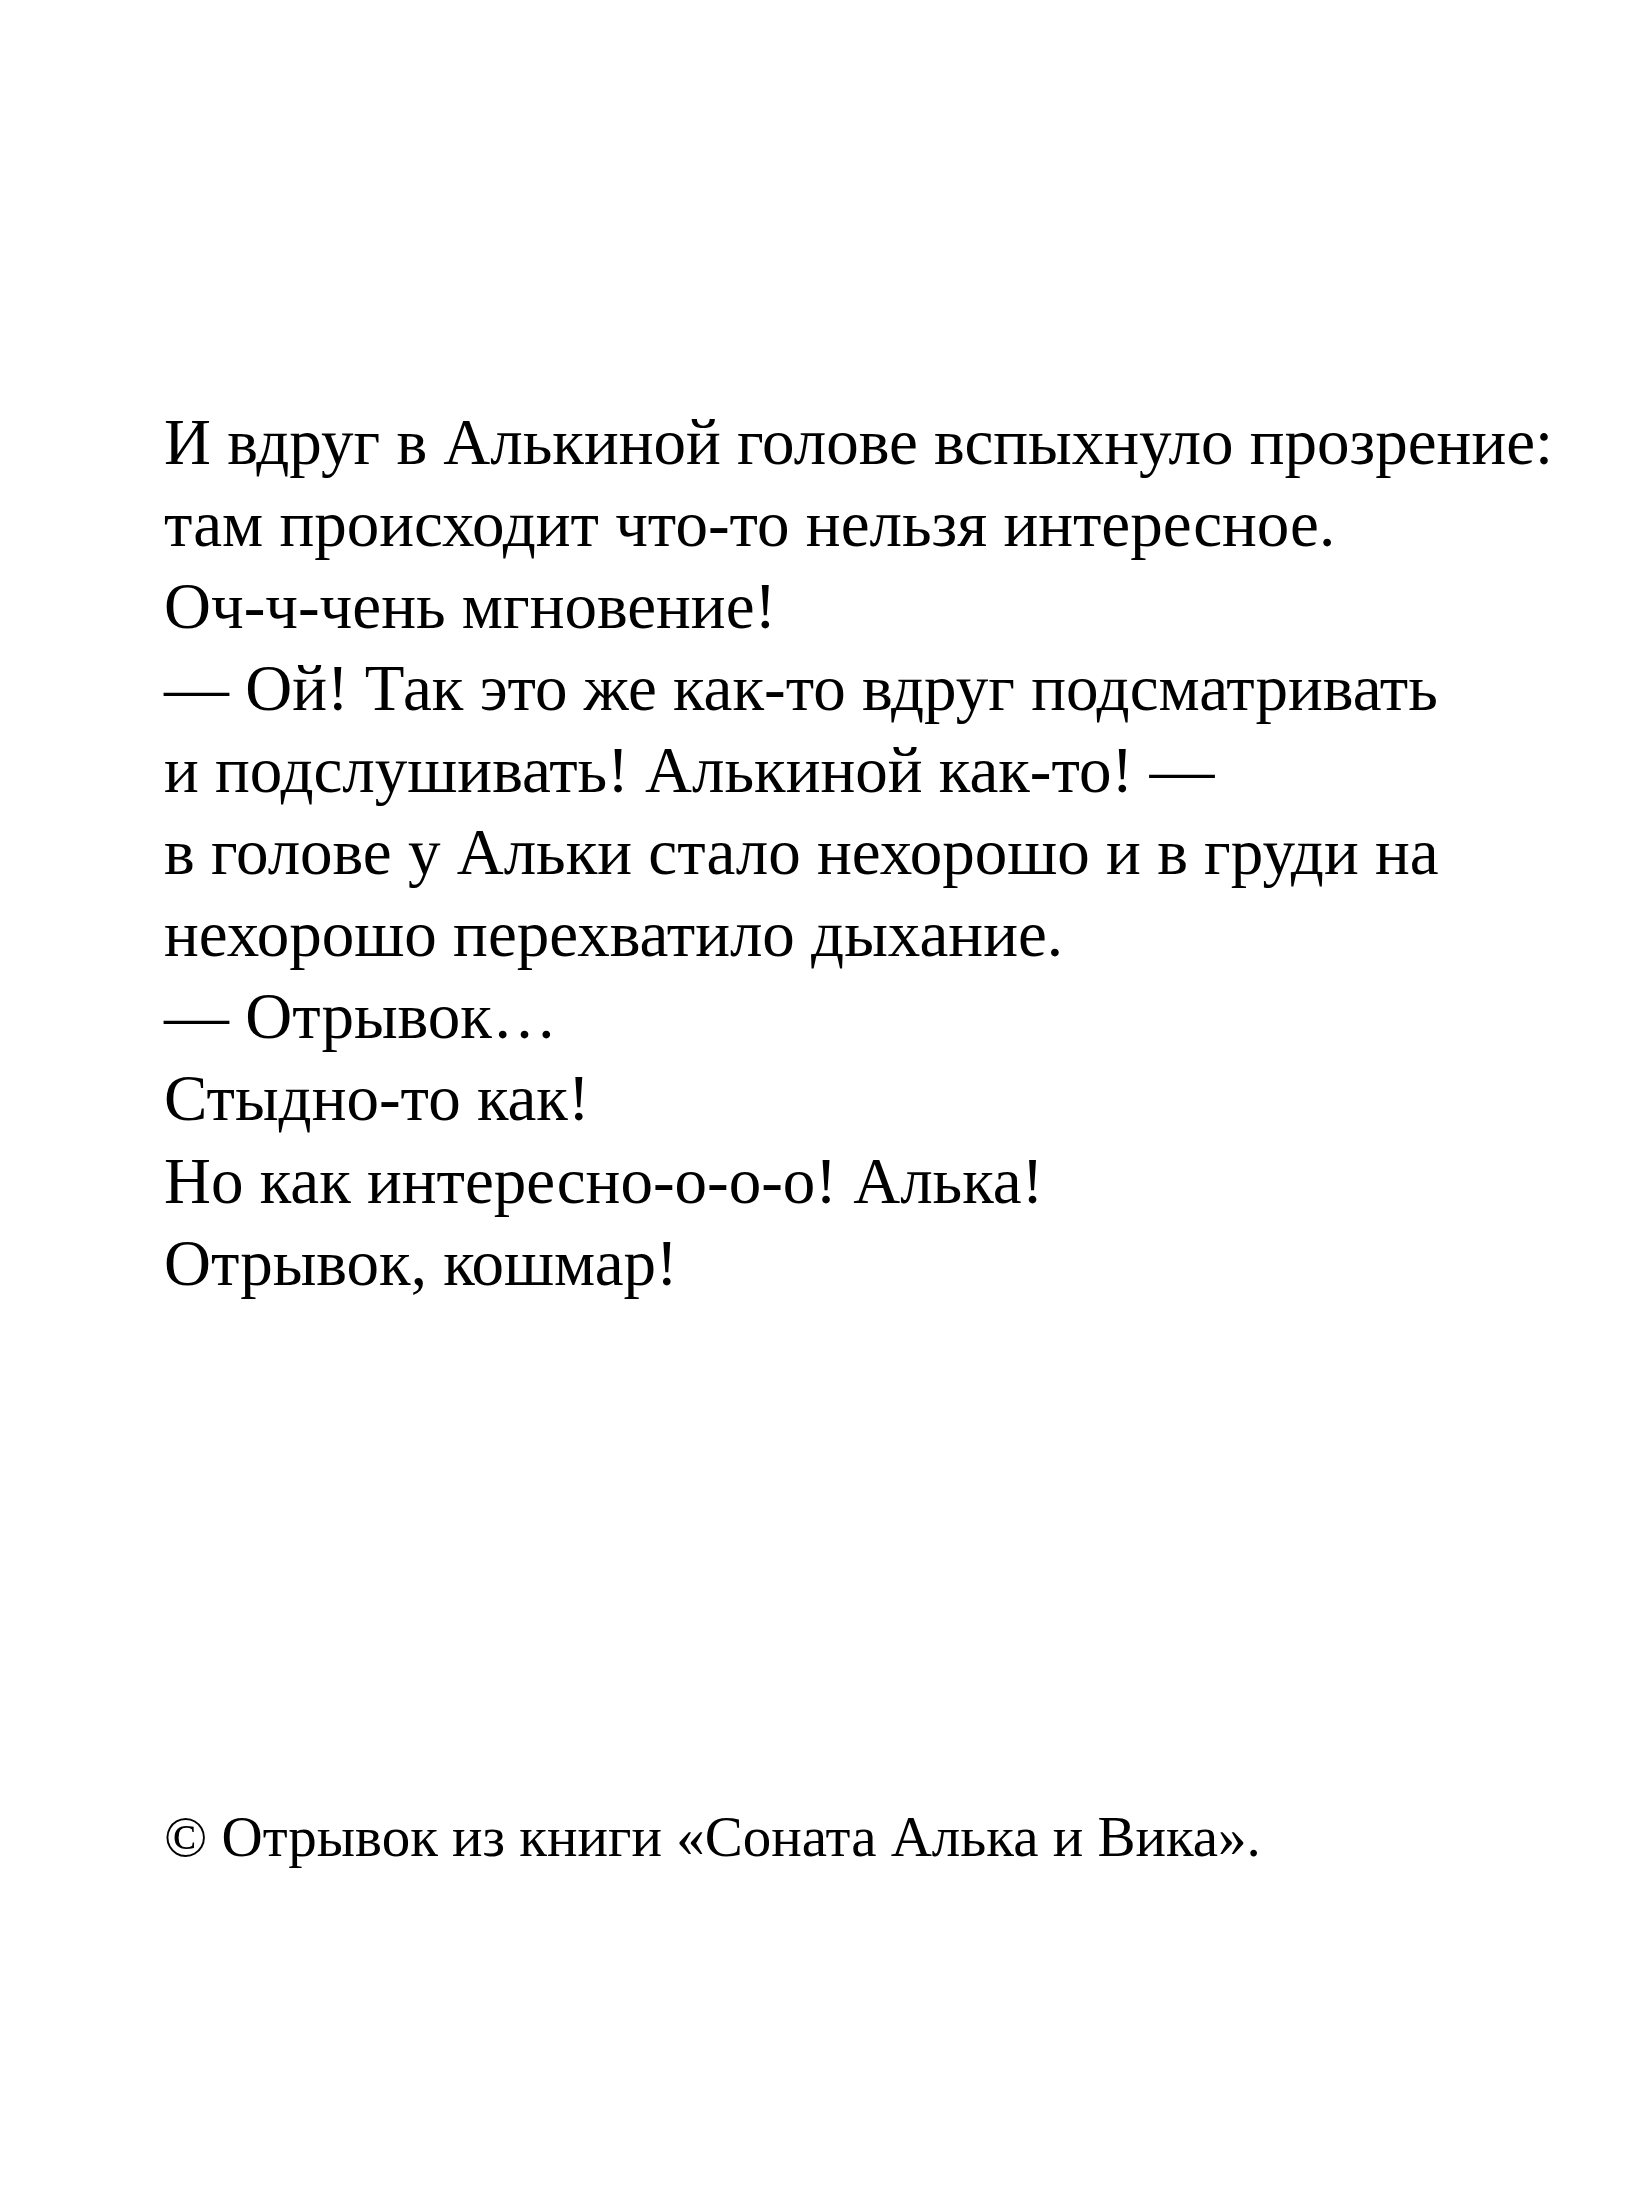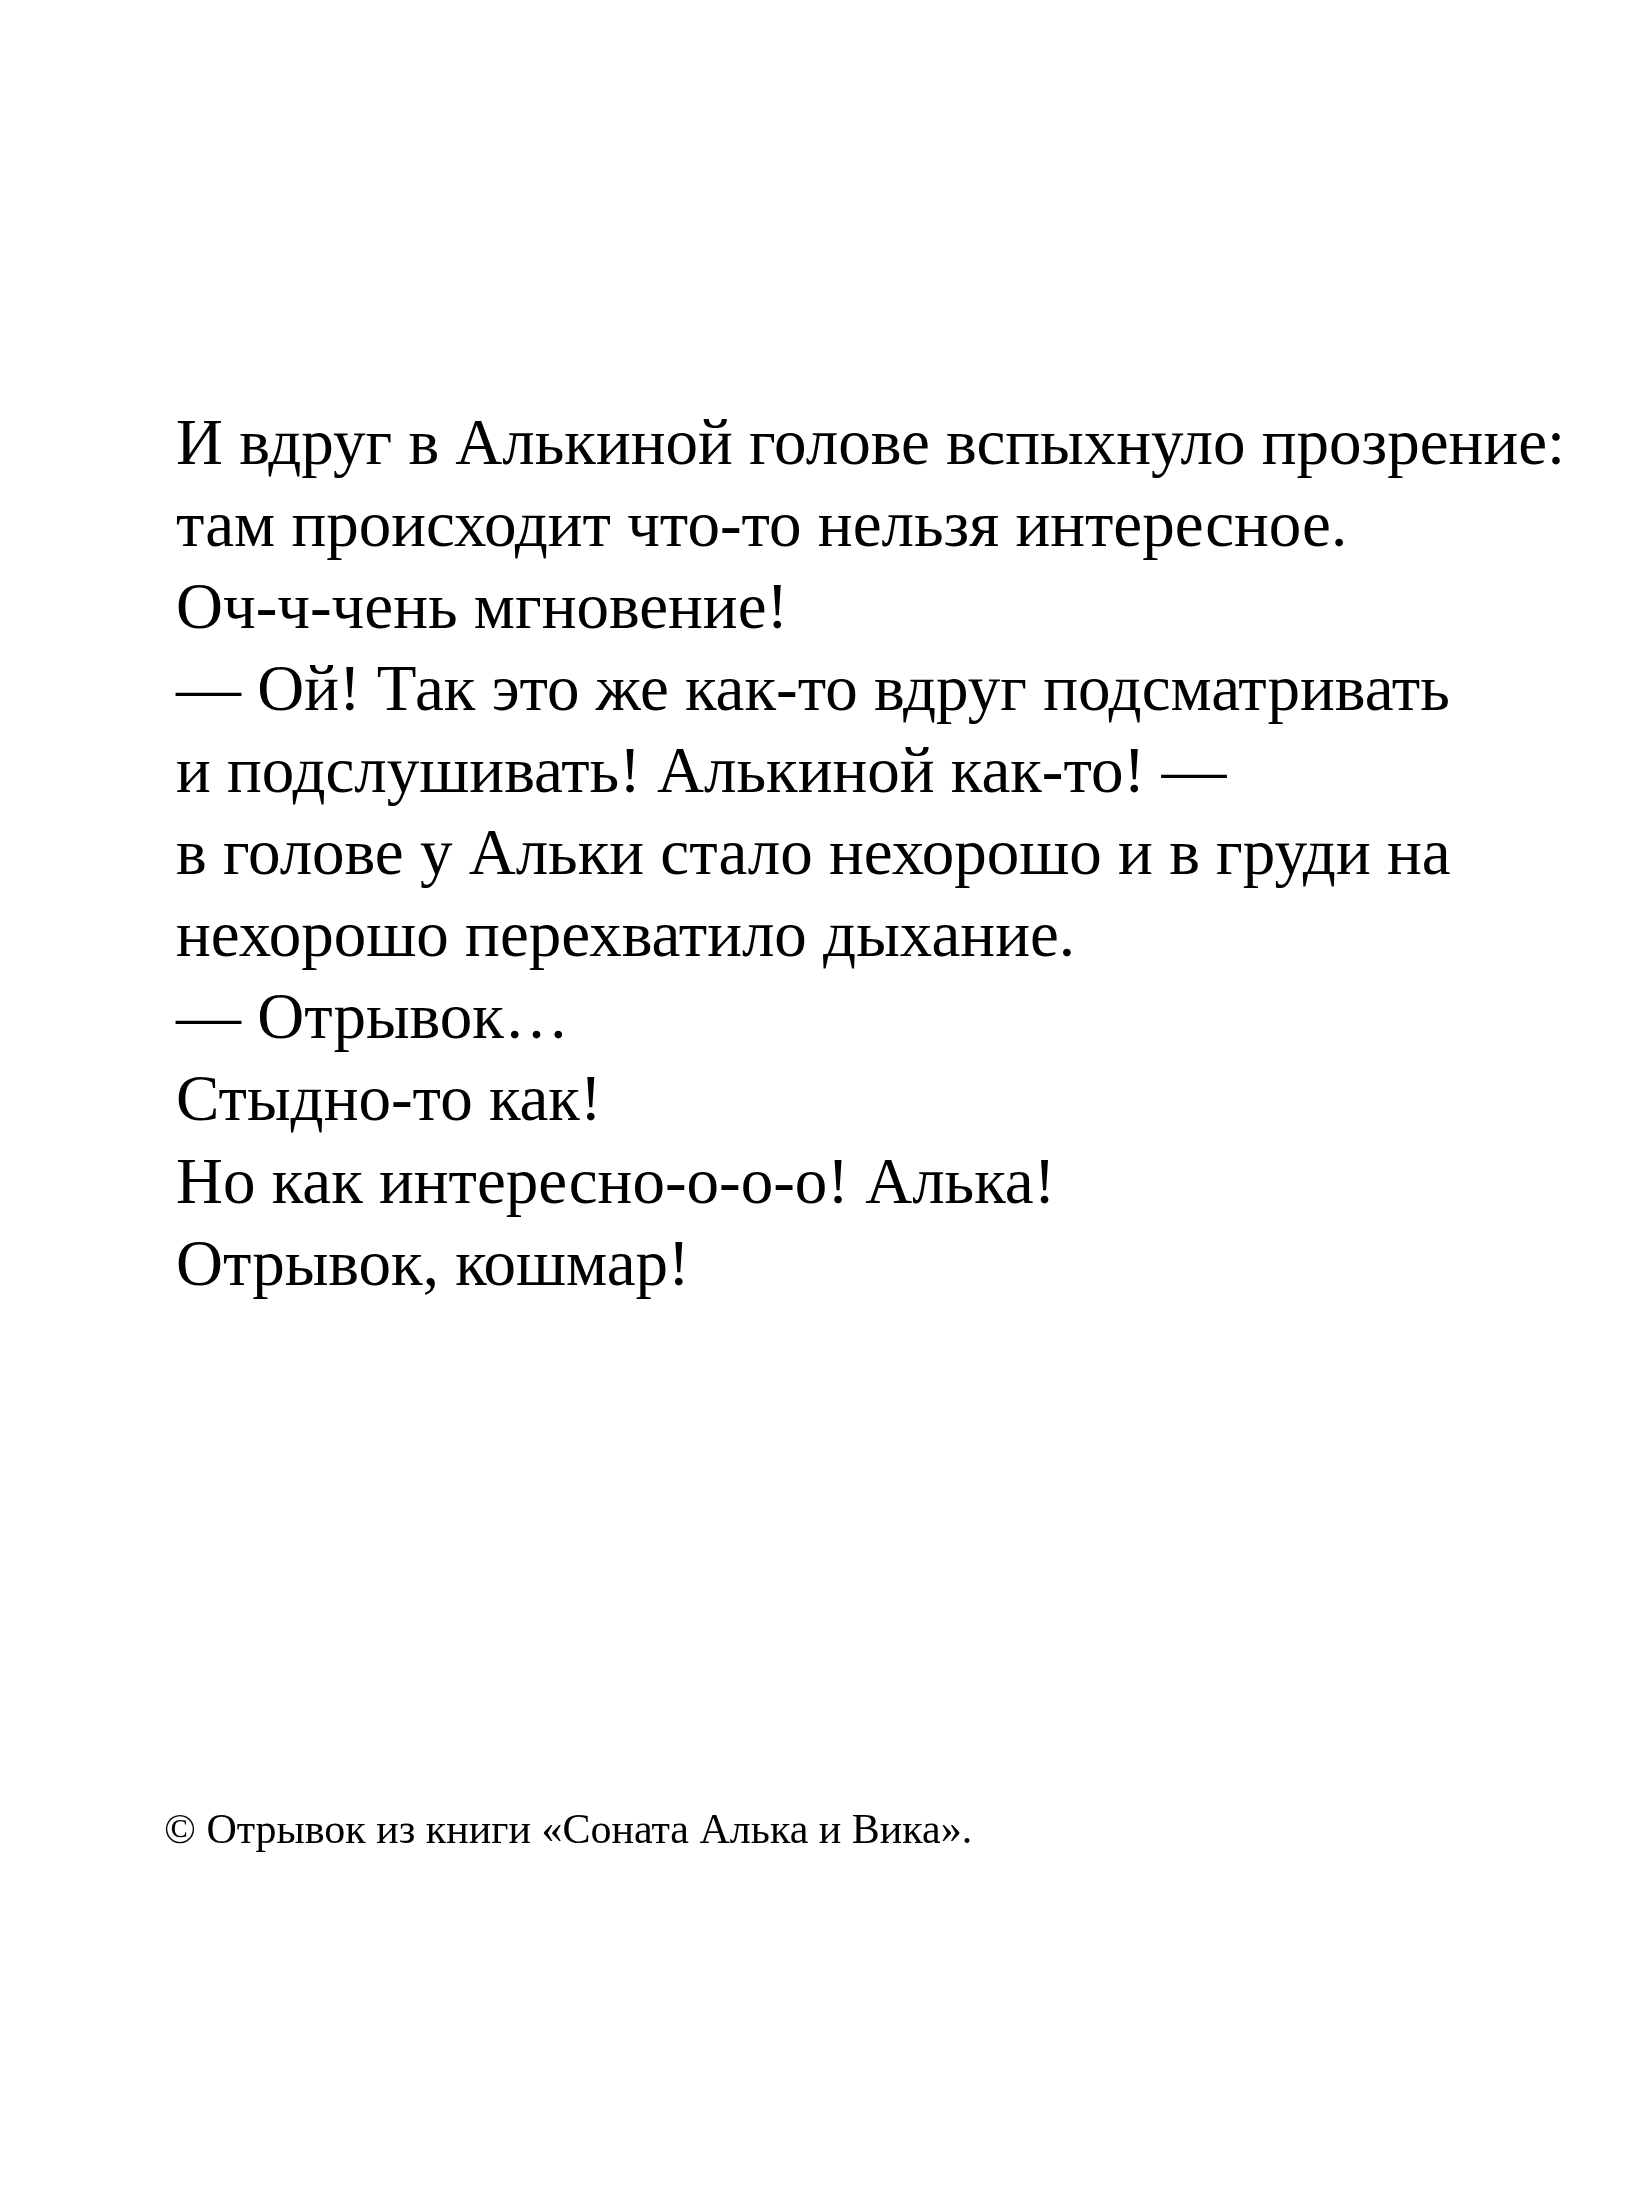--- a/index.html
+++ b/index.html
@@ -17,30 +17,30 @@
     }
     .excerpt {
       position: absolute;
       left: 164px;
       top: 0;
       margin: 0;
       padding: 0;
     }
     .line {
       position: absolute;
-      left: 12px;
+      left: 0;
       white-space: nowrap;
       font-size: 65px;
       line-height: 1;
     }
     .credit {
       position: absolute;
       left: 164px;
       white-space: nowrap;
-      font-size: 42px;
+      font-size: 57px;
       line-height: 1;
     }
   </style>
 </head>
 <body>
 
 <div class="excerpt">
   <div class="line" style="top:410px">И вдруг в Алькиной голове вспыхнуло прозрение:</div>
   <div class="line" style="top:492px">там происходит что-то нельзя интересное.</div>
   <div class="line" style="top:574px">Оч-ч-чень мгновение!</div>

